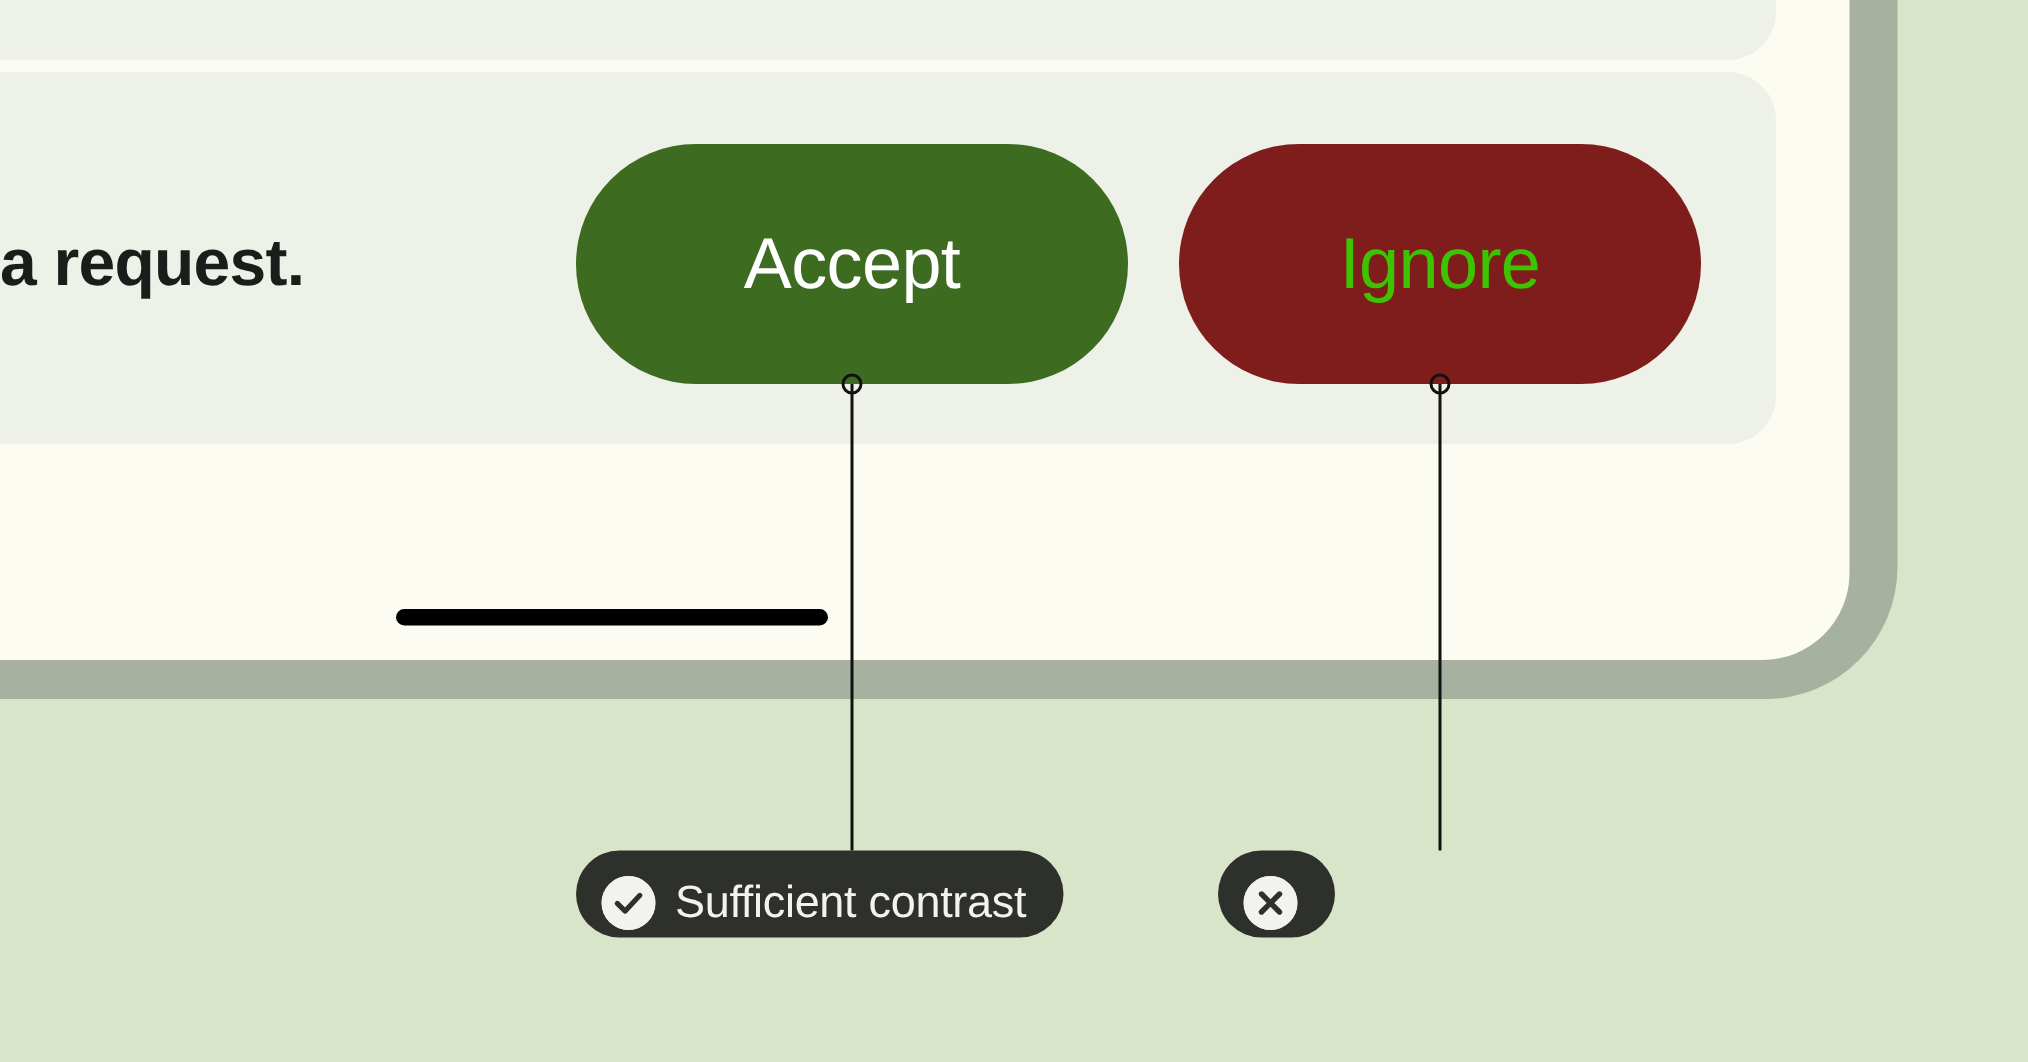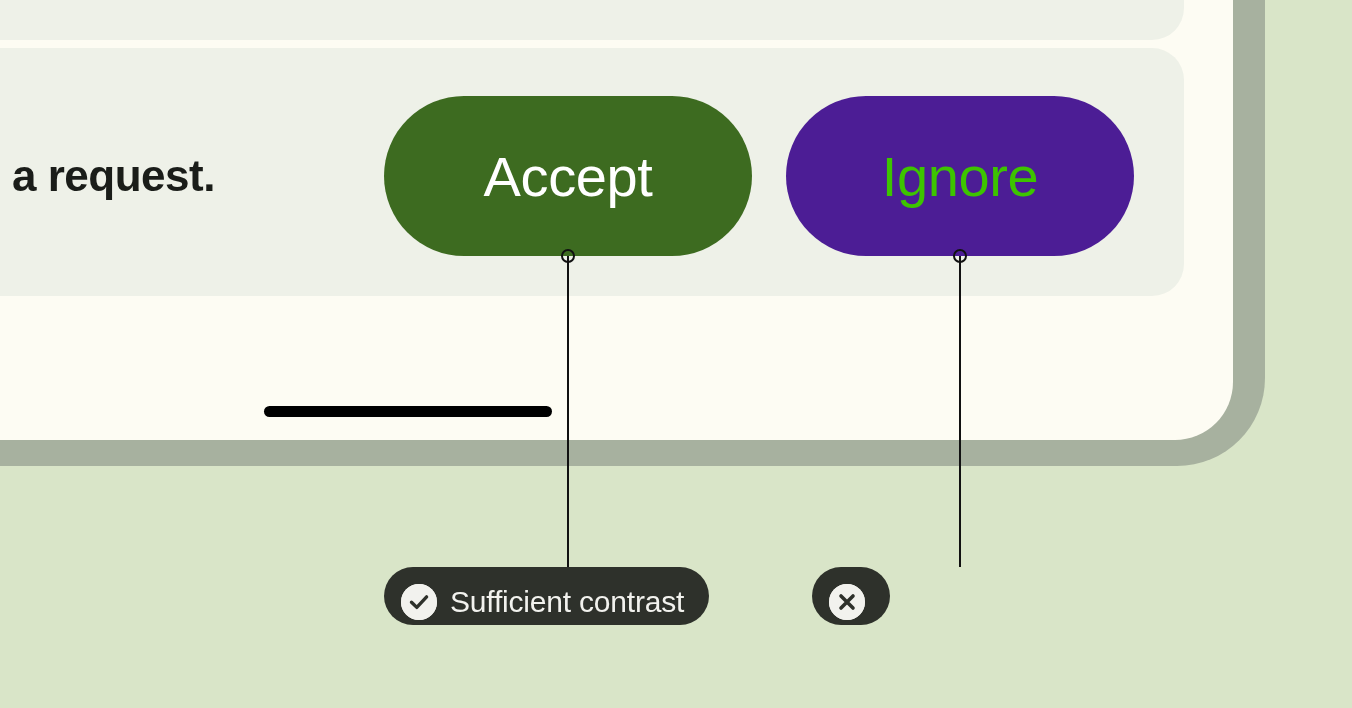--- a/index.html
+++ b/index.html
@@ -34,55 +34,55 @@
     width: 1384px;
     background: #eef1e8;
     border-radius: 32px;
   }
   .card-top    { top: -120px; height: 160px; }
   .card-action { top: 48px;   height: 248px; }
 
   
   .body-text {
     position: absolute;
-    left: 12px; top: 148px;
+    left: 0; top: 148px;
     width: 260px;
     font-size: 44px;
     font-weight: 700;
     color: #1a1d19;
     letter-spacing: -0.5px;
     line-height: 56px;
     white-space: nowrap;
   }
 
   
   .btn {
     position: absolute;
     top: 96px;
     height: 160px;
     border: none;
     border-radius: 80px;
     font-family: "Liberation Sans", sans-serif;
-    font-size: 56px;
+    font-size: 48px;
     font-weight: 400;
     letter-spacing: -0.4px;
     display: flex;
     align-items: center;
     justify-content: center;
     cursor: pointer;
     padding: 0;
   }
   .btn-accept {
     left: 384px; width: 368px;
     background: #3d6b20;
     color: #ffffff;
   }
   .btn-ignore {
     left: 786px; width: 348px;
-    background: #4c1d95;
+    background: #7f1d1d;
     color: #3dc400;
   }
 
   
   .home-indicator {
     position: absolute;
     left: 264px; top: 406px;
     width: 288px; height: 11px;
     background: #000000;
     border-radius: 6px;

